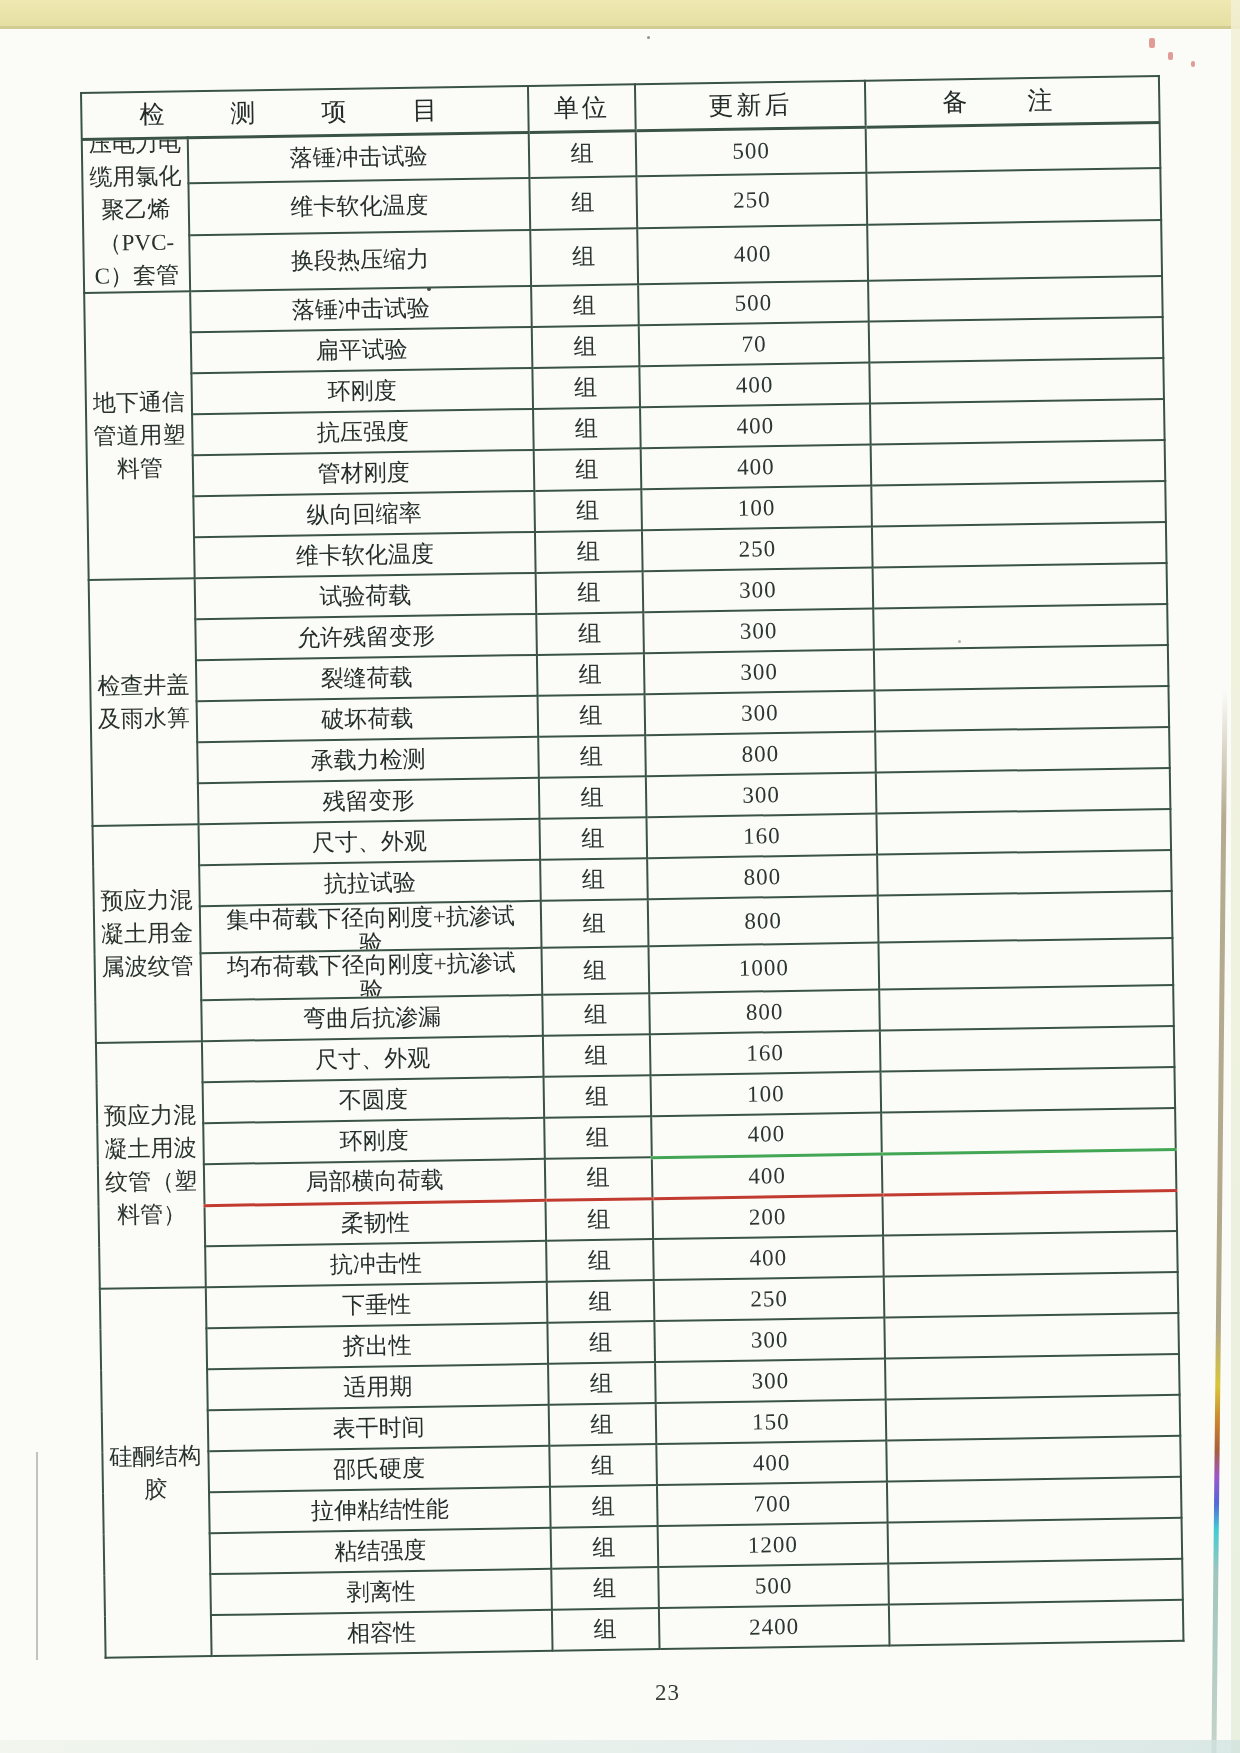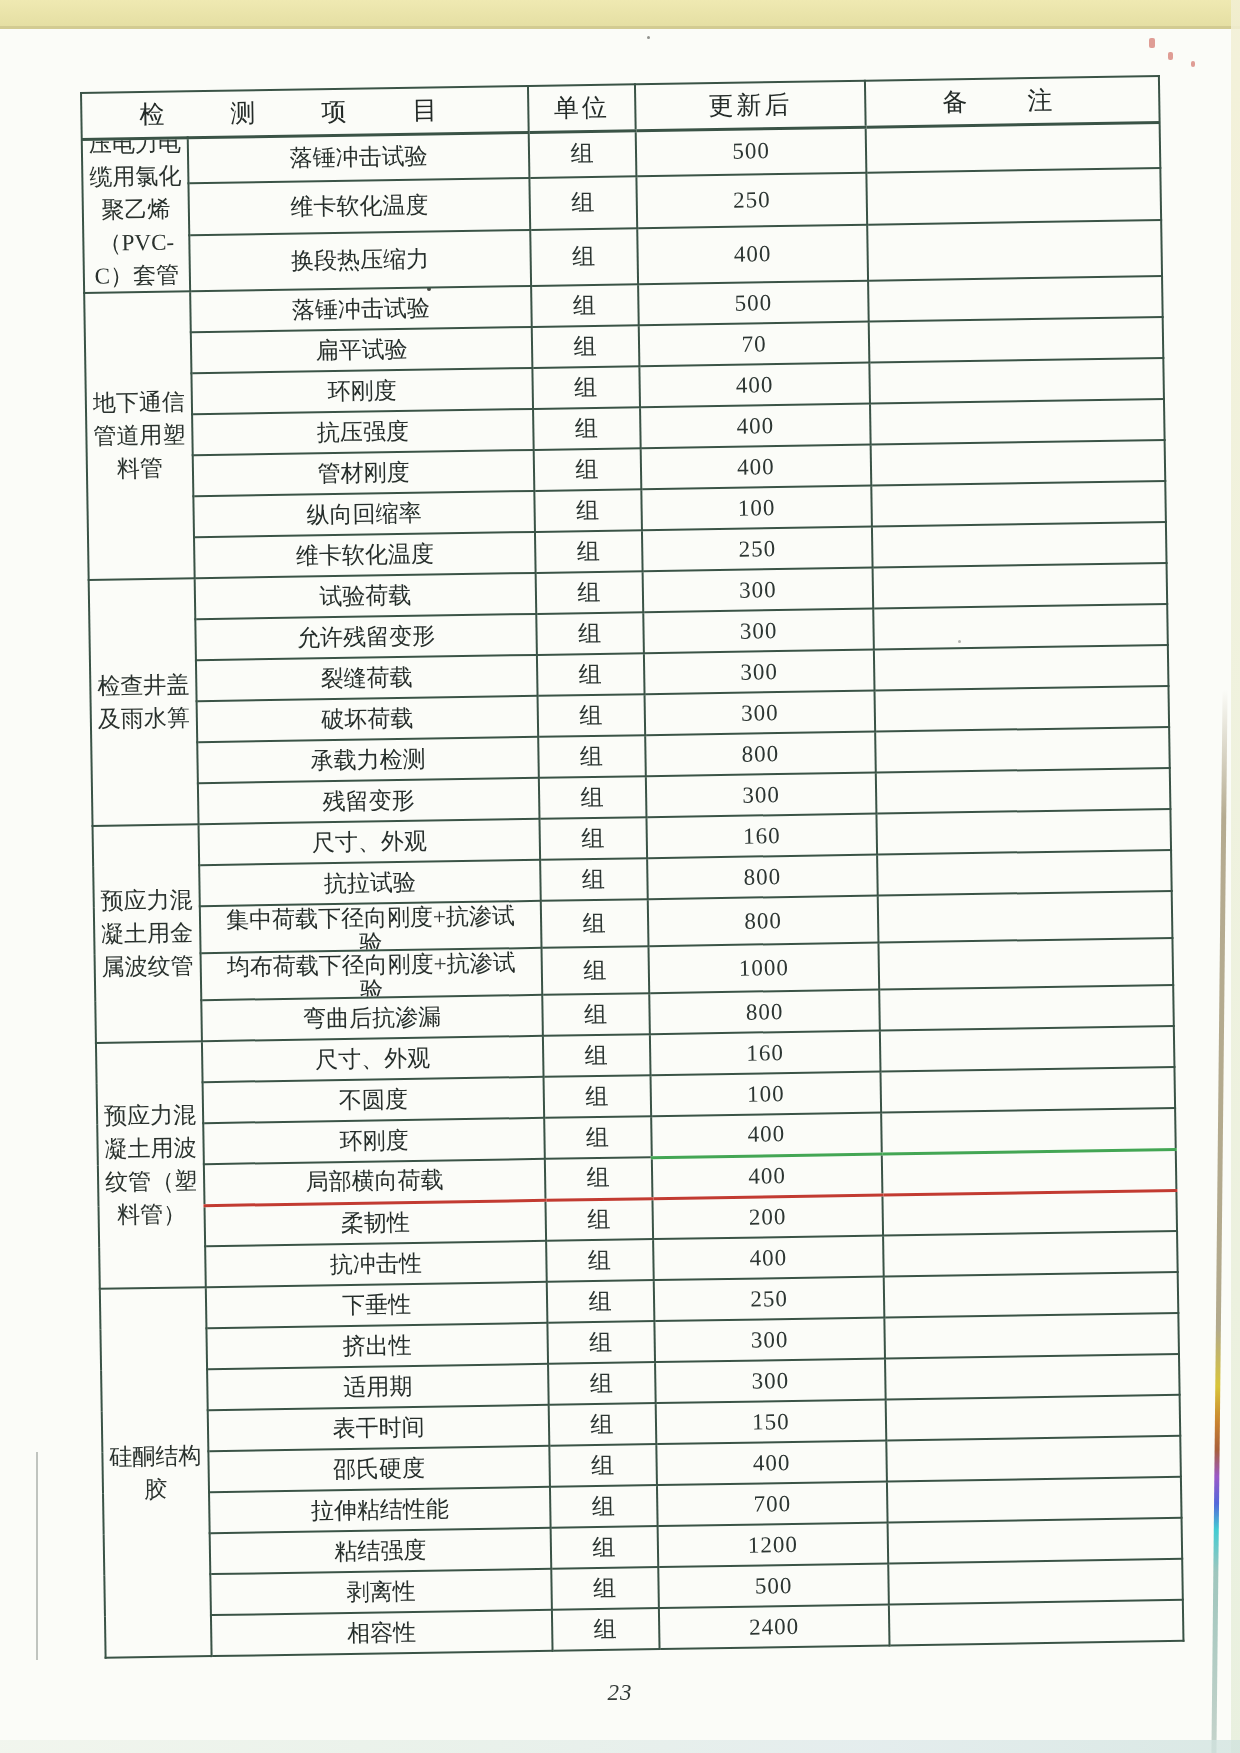--- a/index.html
+++ b/index.html
@@ -47,22 +47,22 @@
   .gcell{padding:0 3px;}
   .gwrap{display:flex;align-items:center;justify-content:center;}
   .glabel{width:100%;line-height:33px;text-align:center;word-break:break-all;font-size:23px;color:#2a322e;}
   .gclip .gwrap{height:150px;overflow:hidden;align-items:flex-start;}
   .gclip .glabel{margin-top:-13px;}
   
   tr.artifact-row td.item,tr.artifact-row td.unit,tr.artifact-row td.value,tr.artifact-row td.remark{
     border-bottom:3px solid #c23b31;}
   tr.artifact-row td.value,tr.artifact-row td.remark{border-top:3px solid #43a654;}
 
-  .page-number{position:absolute;left:560px;top:1680px;width:120px;text-align:center;
-    font-size:23px;color:#343b38;letter-spacing:1px;font-style:italic;}
+  .page-number{position:absolute;left:560px;top:1680px;width:120px;text-align:right;
+    font-size:23px;color:#343b38;letter-spacing:1px;}
 </style>
 </head>
 <body>
 
 <div class="top-strip"></div>
 <div class="right-tint"></div>
 <div class="rainbow"></div>
 <div class="left-edge"></div>
 <div class="bottom-tint"></div>
 <div class="red-mark" style="left:1149px;top:38px;width:6px;height:10px;"></div>

